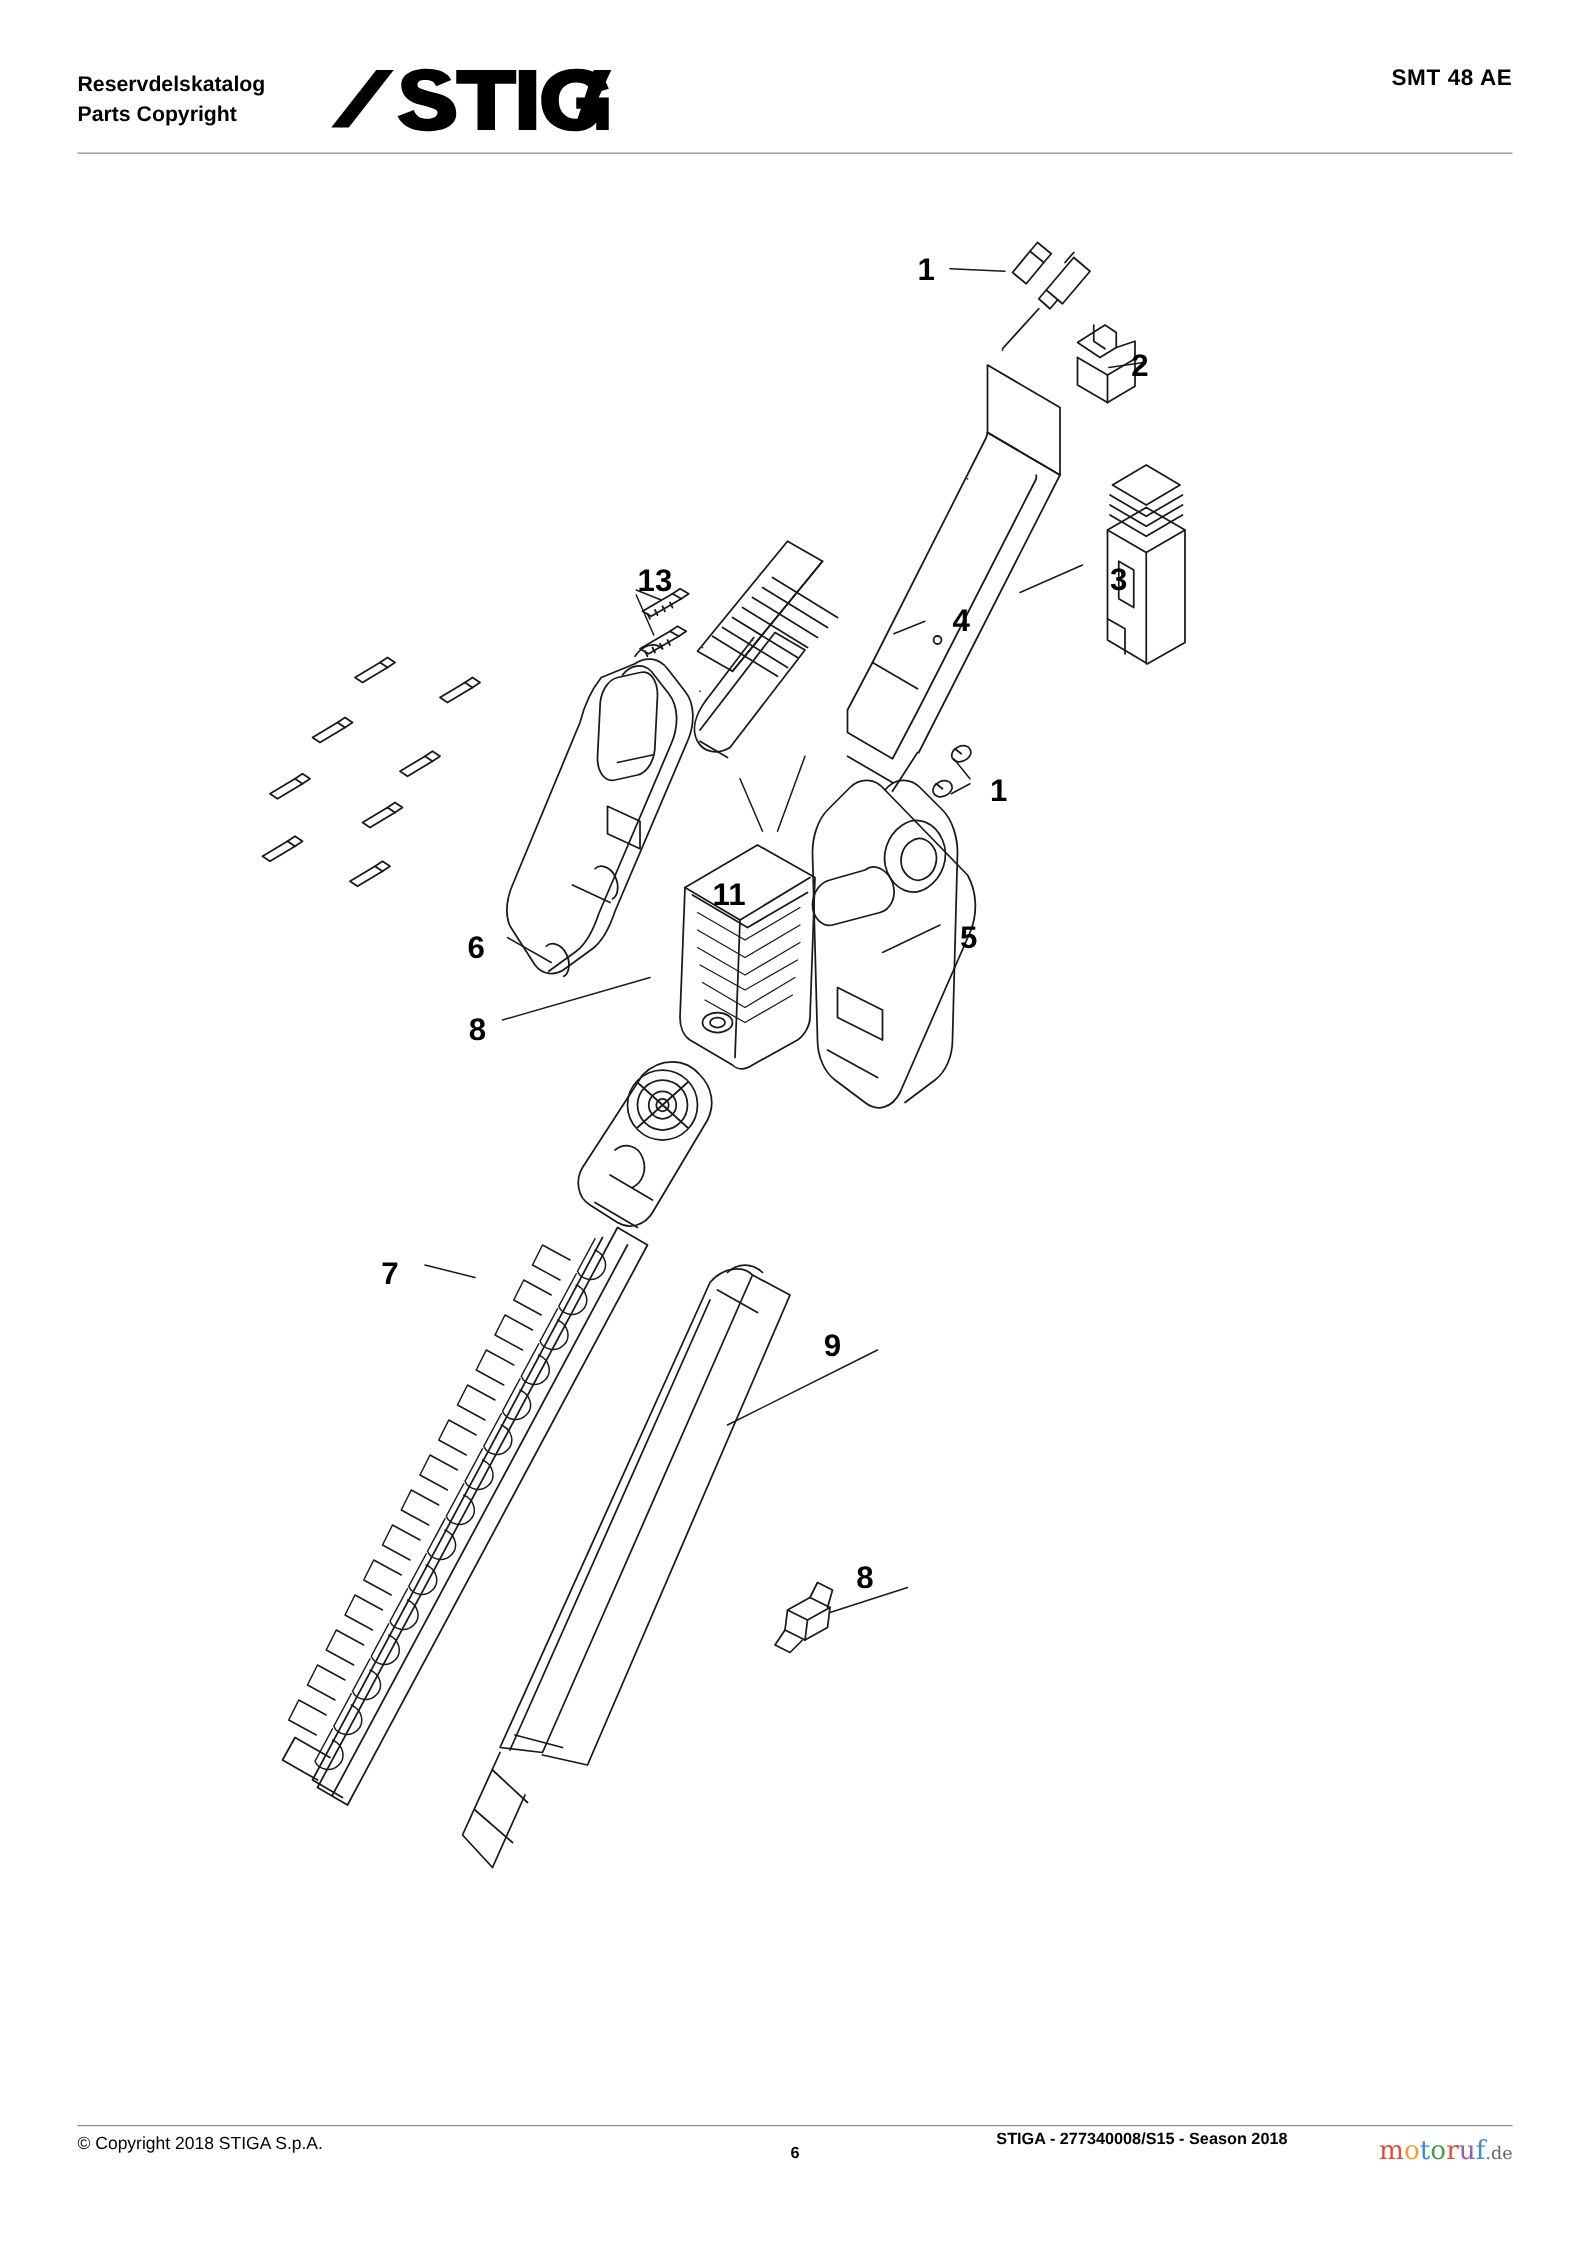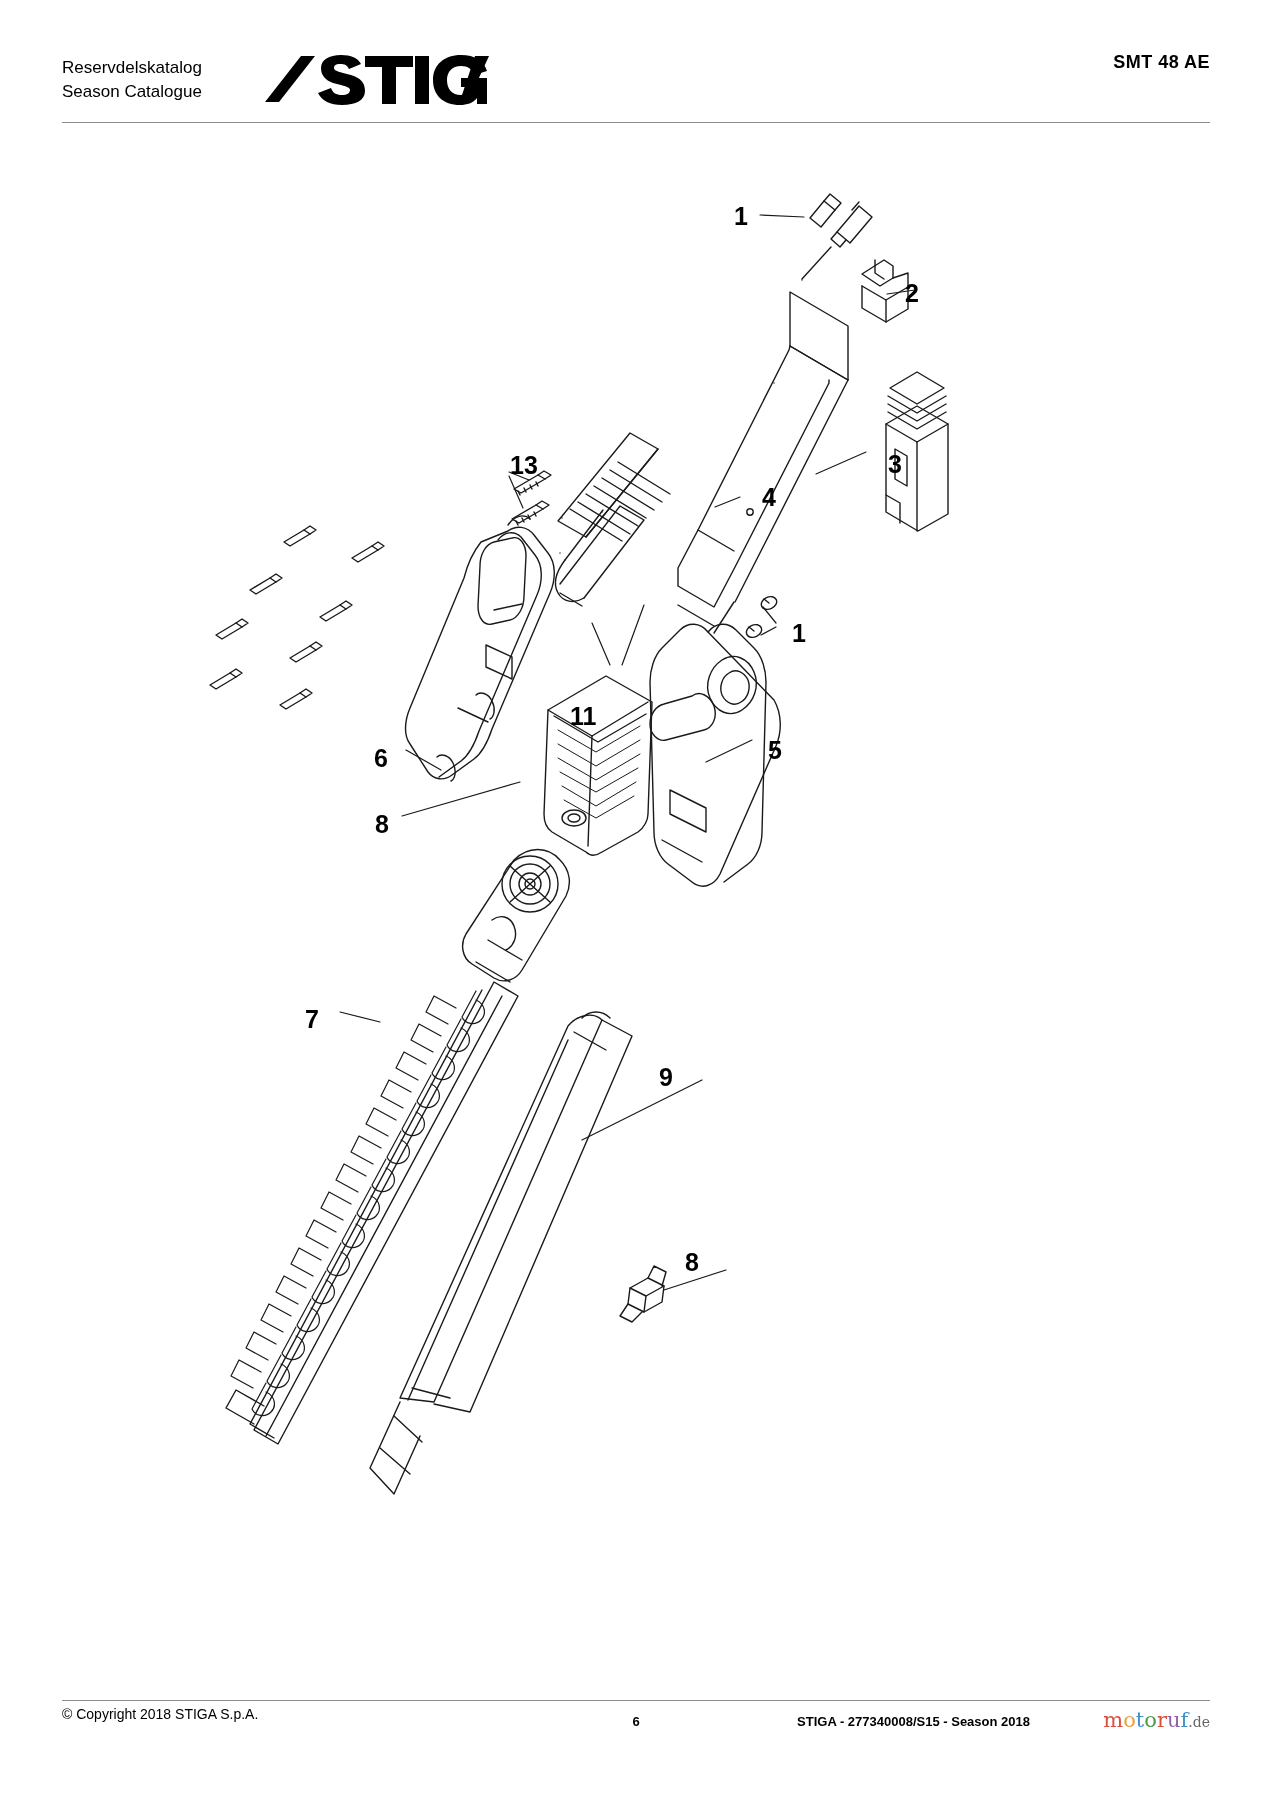--- a/index.html
+++ b/index.html
@@ -27,20 +27,21 @@
     width: 1148px;
     height: 78px;
   }
   .header-titles {
     position: absolute;
     left: 0;
     top: 8px;
     font-size: 17px;
     line-height: 24px;
     color: #000;
+    font-weight: bold;
   }
   .header-logo {
     position: absolute;
     left: 195px;
     top: 0px;
     width: 240px;
     height: 62px;
   }
   .header-model {
     position: absolute;
@@ -87,21 +88,21 @@
     left: 0;
     top: 14px;
     width: 1148px;
     text-align: center;
     font-size: 13px;
     font-weight: bold;
   }
   .footer-right {
     position: absolute;
     right: 180px;
-    top: 14px;
+    top: 3px;
     font-size: 13px;
     font-weight: bold;
     white-space: nowrap;
   }
   .footer-watermark {
     position: absolute;
     right: 0;
     top: 8px;
     font-size: 21px;
     font-family: "DejaVu Serif", serif;
@@ -141,21 +142,21 @@
   }
 </style>
 </head>
 <body>
 
 <div class="page">
 
   <div class="header">
     <div class="header-titles">
       <div>Reservdelskatalog</div>
-      <div>Season Catalogue</div>
+      <div>Parts Copyright</div>
     </div>
 
     <div class="header-logo">
       <svg viewBox="0 0 240 62" width="240" height="62" aria-hidden="true">
         <g fill="#000000">
 
           <polygon points="8,54 44,8 58,8 22,54"></polygon>
 
           <path d="M64,20 C64,12 72,7 84,7 C94,7 101,10 104,16 L92,21 C90,17 88,16 83,16 C79,16 77,17 77,20 C77,22 79,23 86,25 L94,27 C104,30 108,35 108,43 C108,52 99,57 85,57 C73,57 65,53 61,45 L74,40 C76,45 79,47 85,47 C90,47 93,45 93,42 C93,40 91,39 84,37 L76,35 C68,32 64,27 64,20 Z"></path>
 

